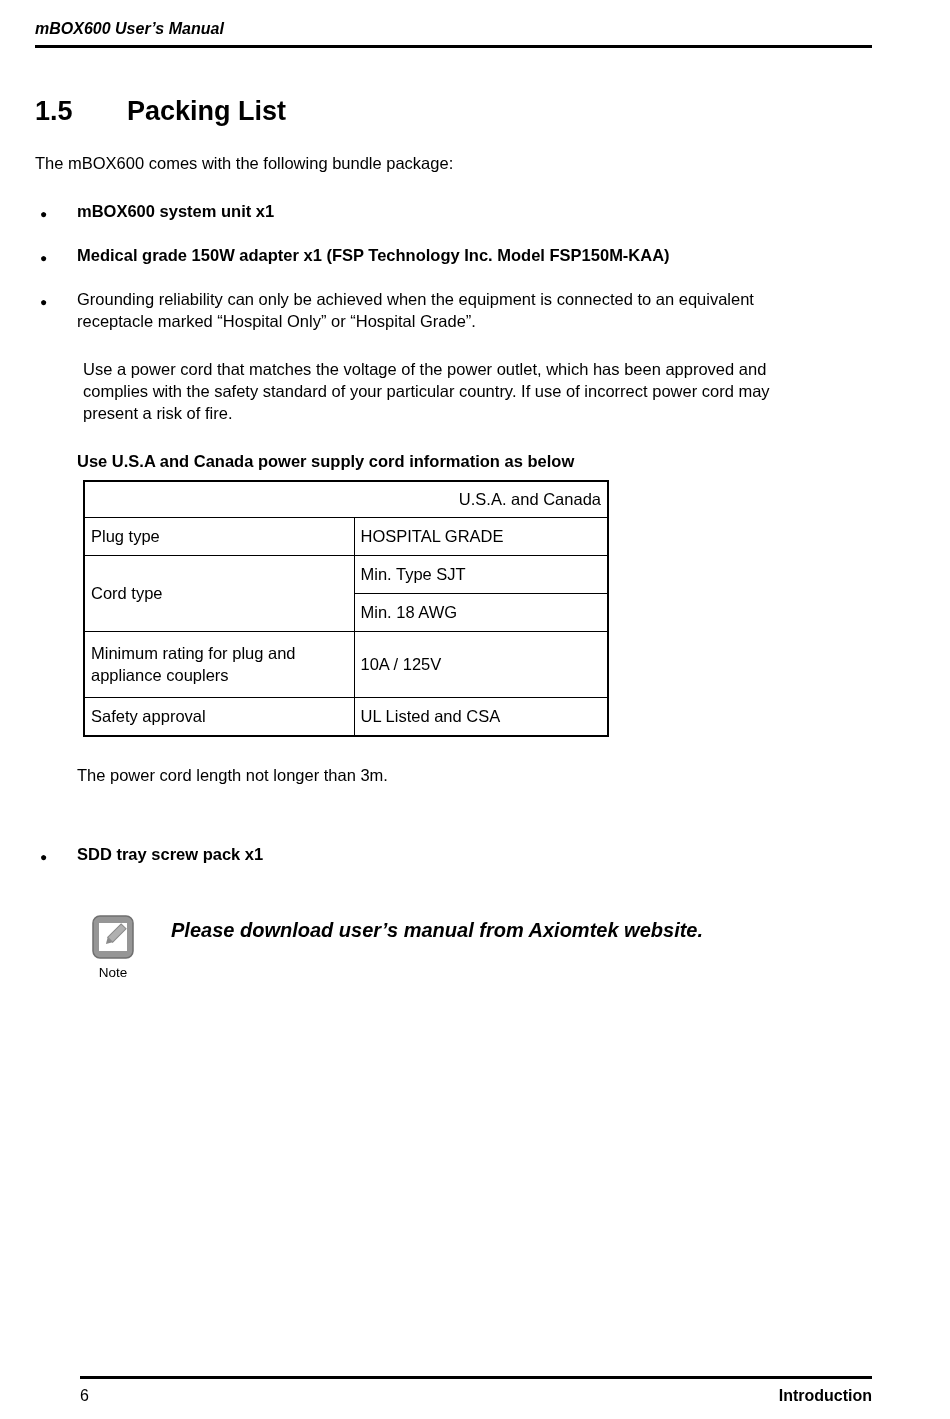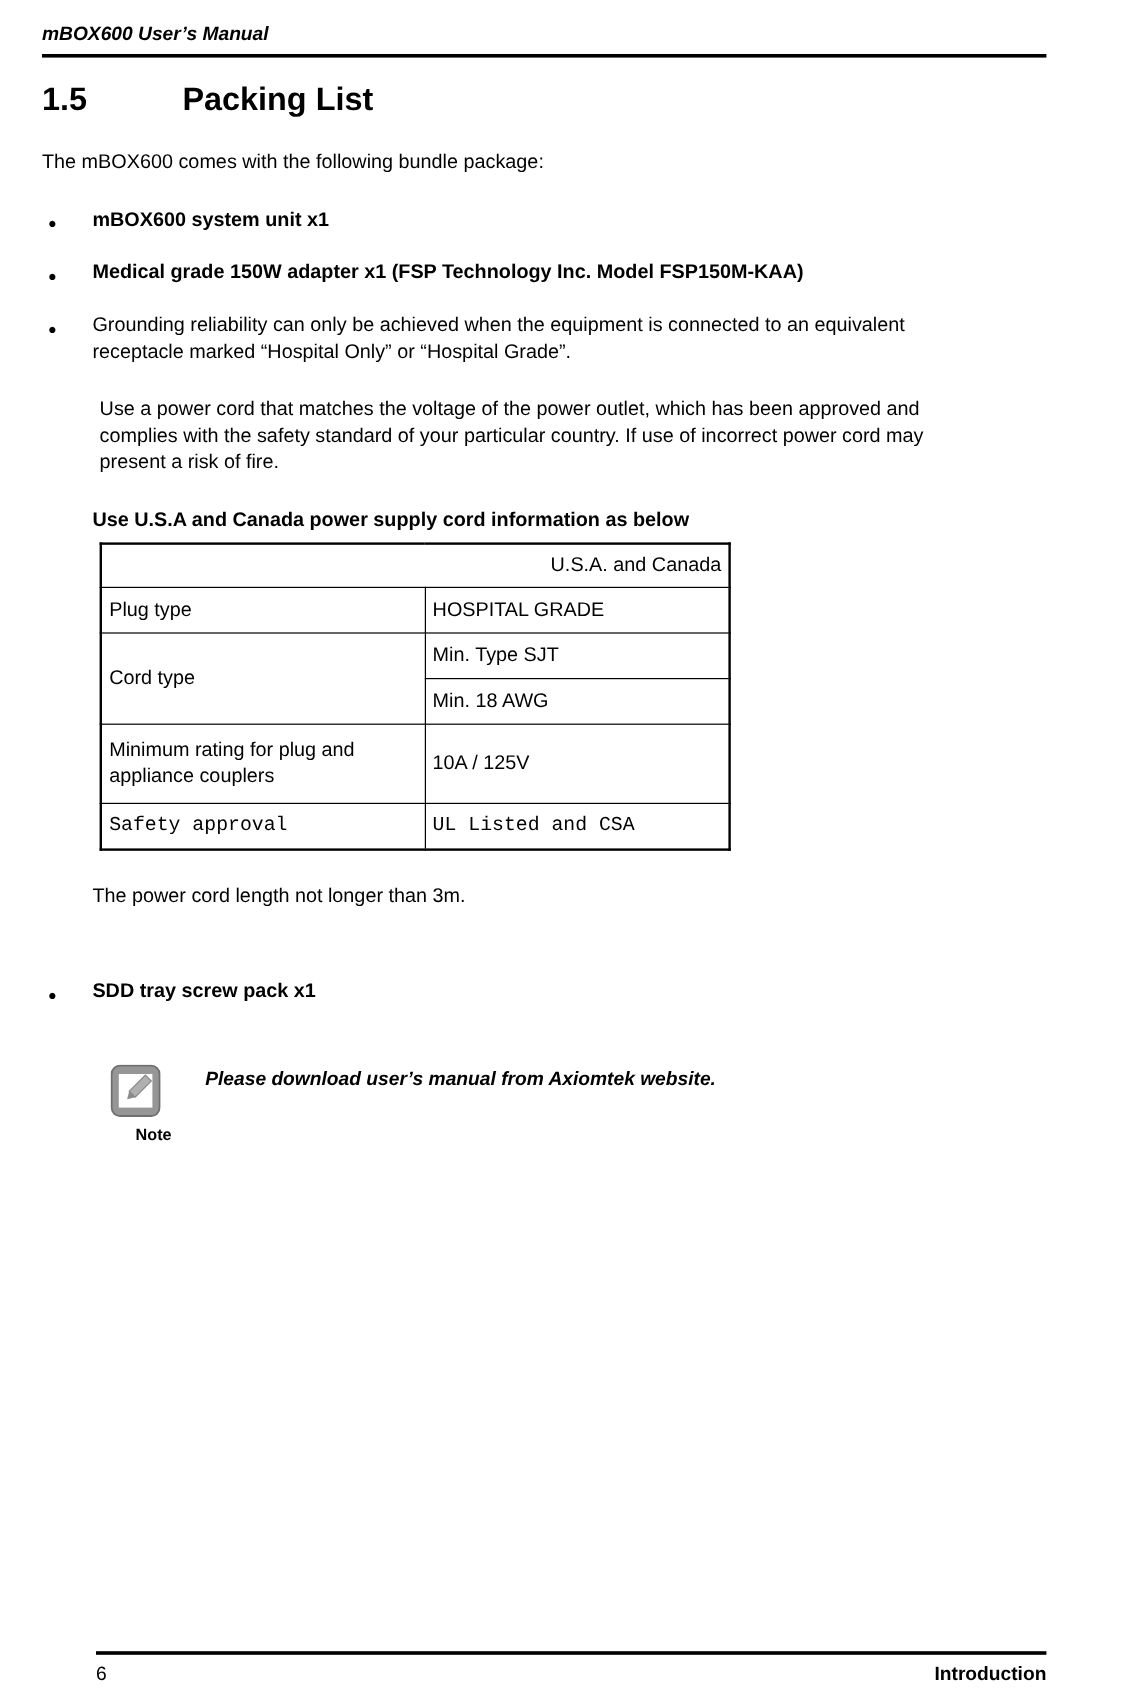--- a/index.html
+++ b/index.html
@@ -14,21 +14,21 @@
   .page {
     position: relative;
     width: 950px; height: 1419px;
     padding: 20px 78px 0 35px;
   }
   
   .doc-header { border-bottom: 3px solid #000; padding-bottom: 7px; }
   .doc-header .title { font-size: 16px; font-weight: bold; font-style: italic; }
 
   
-  .section-heading { margin-top: 20px; font-size: 27px; font-weight: bold; display: flex; gap: 25px; }
+  .section-heading { margin-top: 48px; font-size: 27px; font-weight: bold; display: flex; }
   .section-heading .num { display: inline-block; width: 92px; }
 
   .intro { margin-top: 27px; font-size: 16.5px; }
 
   
   ul.packing-list { list-style: none; margin-top: 27px; }
   li.packing-item {
     position: relative;
     padding-left: 42px;
     margin-bottom: 22px;
@@ -65,33 +65,33 @@
     vertical-align: middle;
     padding: 2px 6px;
   }
   td.col-label { width: 270px; }
   td.col-value { width: 254px; }
   tr.t-title td { text-align: right; height: 36px; }
   tr.r-plug td { height: 38px; }
   tr.r-cord1 td { height: 38px; }
   tr.r-cord2 td { height: 38px; }
   tr.r-rating td { height: 66px; line-height: 22px; }
-  tr.r-safety td { height: 39px; font-family: Liberation Mono, monospace; }
+  tr.r-safety td { height: 39px; }
 
   .cord-length { margin-top: 27px; font-size: 16.5px; }
 
   li.packing-item.sdd { margin-top: 57px; }
 
   
   .note-block { display: flex; margin: 50px 0 0 48px; }
   .note-icon-wrap { width: 60px; text-align: center; flex: 0 0 auto; }
   .note-icon { display: inline-block; }
-  .note-label { font-size: 13.5px; font-weight: bold; margin-top: 2px; text-align: right; }
+  .note-label { font-size: 13.5px; font-weight: normal; margin-top: 2px; text-align: center; }
   .note-text {
-    font-size: 16px;
+    font-size: 20px;
     font-weight: bold;
     font-style: italic;
     margin-left: 28px;
     padding-top: 4px;
     max-width: 640px;
   }
 
   
   .doc-footer {
     position: absolute;

